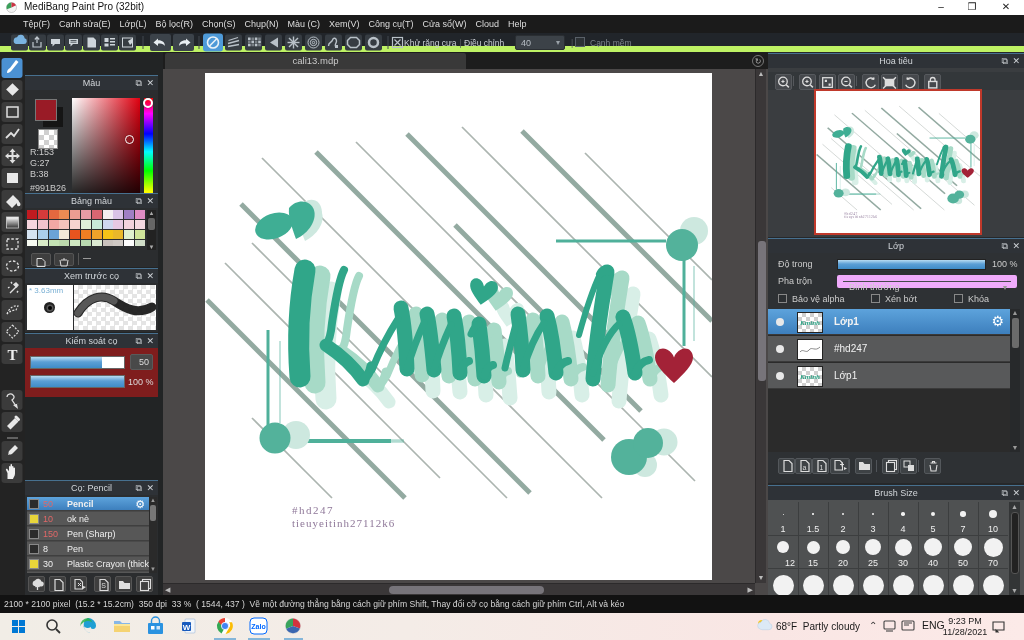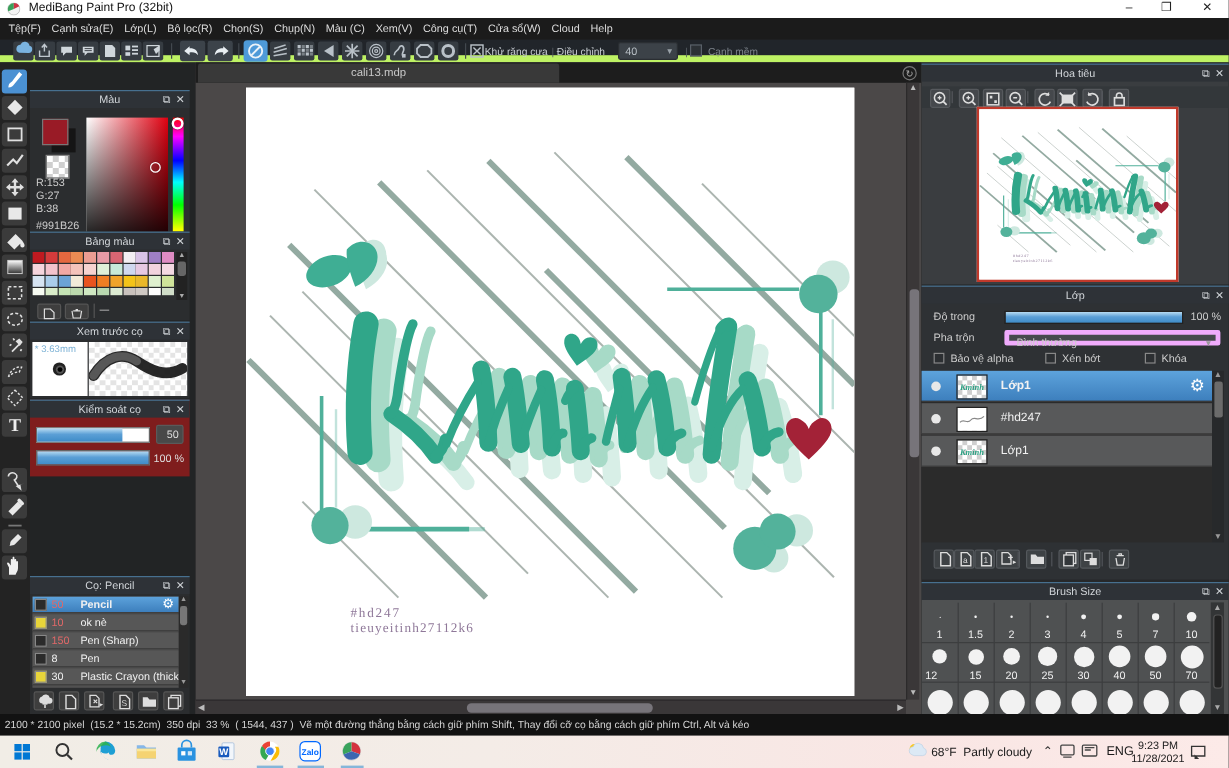--- a/index.html
+++ b/index.html
@@ -37,21 +37,21 @@
       <circle cx="6" cy="6" r="5.5" fill="#f4f4f4" stroke="#999" stroke-width=".5"></circle>
       <path d="M6 .5 A5.5 5.5 0 0 0 1 8 L6 6 Z" fill="#3aa05a"></path>
       <path d="M6 6 L11 3.5 A5.5 5.5 0 0 0 6 .5 Z" fill="#cc3344"></path>
     </svg>
   <span class="title">MediBang Paint Pro (32bit)</span>
   <div class="winbtn" style="left:934px;">–</div>
   <div class="winbtn" style="left:965px;">❐</div>
   <div class="winbtn" style="left:999px;">✕</div>
 </div>
 
-<div class="abs" id="menubar"><span style="padding-left:7px">Tệp(F)</span><span>Cạnh sửa(E)</span><span>Lớp(L)</span><span>Bộ lọc(R)</span><span>Chọn(S)</span><span>Chụp(N)</span><span>Màu (C)</span><span>Xem(V)</span><span>Công cụ(T)</span><span>Cửa sổ(W)</span><span>Cloud</span><span>Help</span></div>
+<div class="abs" id="menubar"><span style="padding-left:23px">Tệp(F)</span><span>Cạnh sửa(E)</span><span>Lớp(L)</span><span>Bộ lọc(R)</span><span>Chọn(S)</span><span>Chụp(N)</span><span>Màu (C)</span><span>Xem(V)</span><span>Công cụ(T)</span><span>Cửa sổ(W)</span><span>Cloud</span><span>Help</span></div>
 
 <div class="abs" id="toolbar">
   <svg class="abs" style="left:0;top:0" width="660" height="19" viewBox="0 0 660 19">
     <g>
       <rect x="11" y="1.5" width="17" height="16" rx="2" fill="#363c42"></rect>
       <path d="M16 11 a3.5 3.5 0 0 1 1-6.8 a4 4 0 0 1 7.6 1 a3 3 0 0 1-.6 5.9 Z" fill="#7ab3e0"></path>
       <rect x="29" y="1.5" width="17" height="16" rx="2" fill="#363c42"></rect>
       <g stroke="#c0c8cf" stroke-width="1.2" fill="none">
           <path d="M33 9 v5 h8 v-5"></path>
           <path d="M37 4 v6 M34.8 6.5 L37 4 l2.2 2.5"></path>
@@ -566,21 +566,21 @@
         </svg>
     </div>
   </div>
 
   <div class="abs" style="left:0;top:186px;width:256px;height:245px;background:#2e3134;">
     <div class="phead">Lớp<span class="phico" style="right:16px">⧉</span><span class="phico" style="right:4px">✕</span></div>
     <div class="abs" style="left:10px;top:21px;color:#ccc;font-size:9px;">Độ trong</div>
     <div class="abs" style="left:69px;top:21px;width:149px;height:11px;background:linear-gradient(to bottom,#b8dcf2,#5b9fd6 45%,#3f8cc8);border:1px solid #222;"></div>
     <div class="abs" style="left:224px;top:21px;color:#ccc;font-size:9px;">100 %</div>
     <div class="abs" style="left:10px;top:38px;color:#ccc;font-size:9px;">Pha trộn</div>
-    <div class="abs" style="left:69px;top:37px;width:180px;height:13px;background:#46494d;border:4px solid #f0abfc;border-radius:2px;color:#ccc;font-size:9px;line-height:12px;padding-left:6px;">Bình thường<span style="position:absolute;right:4px;top:1px;color:#999;font-size:8px;">▾</span></div>
+    <div class="abs" style="left:69px;top:37px;width:180px;height:13px;background:#46494d;border:6px solid #f0abfc;border-radius:2px;color:#ccc;font-size:9px;line-height:12px;padding-left:6px;">Bình thường<span style="position:absolute;right:4px;top:1px;color:#999;font-size:8px;">▾</span></div>
     <div class="abs" style="left:10px;top:56px;width:240px;height:12px;color:#ccc;font-size:9px;">
       <span style="position:absolute;left:0;width:9px;height:9px;border:1px solid #888;background:#2c2f32;"></span>
         <span style="position:absolute;left:14px;">Bảo vệ alpha</span>
       <span style="position:absolute;left:93px;width:9px;height:9px;border:1px solid #888;background:#2c2f32;"></span>
         <span style="position:absolute;left:107px;">Xén bớt</span>
       <span style="position:absolute;left:176px;width:9px;height:9px;border:1px solid #888;background:#2c2f32;"></span>
         <span style="position:absolute;left:190px;">Khóa</span>
     </div>
     <div class="abs" id="layerlist" style="left:0;top:71px;width:242px;height:143px;background:#2b2b2b;">
         <div style="position:absolute;left:0;top:0px;width:242px;height:26px;background:linear-gradient(#5da3dc,#3d7fbd);border-bottom:1px solid #3a3a3a;color:#f2f2f2;font-size:10px;">
@@ -664,21 +664,21 @@
         <div style="position:absolute;left:150px;top:4px;width:1px;height:12px;background:#505459;"></div>
       </div>
   </div>
 
   <div class="abs" style="left:0;top:433px;width:256px;height:110px;background:#4f5152;">
     <div class="phead">Brush Size<span class="phico" style="right:16px">⧉</span><span class="phico" style="right:4px">✕</span></div>
     <div class="abs" id="bsgrid" style="left:0;top:17px;width:240px;height:93px;overflow:hidden;">
         <div style="position:absolute;left:14.5px;top:11.5px;width:1px;height:1px;background:#f2f2f2;border-radius:50%;"></div>
         <div style="position:absolute;left:3.0px;top:22px;width:24px;text-align:center;color:#f0f0f0;font-size:9px;">1</div>
         <div style="position:absolute;left:9.0px;top:39.0px;width:12px;height:12px;background:#f2f2f2;border-radius:50%;"></div>
-        <div style="position:absolute;left:3.0px;top:56px;width:24px;text-align:left;color:#f0f0f0;font-size:9px;">12</div>
+        <div style="position:absolute;left:3.0px;top:56px;width:24px;text-align:right;color:#f0f0f0;font-size:9px;">12</div>
         <div style="position:absolute;left:4.5px;top:73px;width:21px;height:21px;background:#f2f2f2;border-radius:50%;"></div>
         <div style="position:absolute;left:44.2px;top:11.2px;width:1.5px;height:1.5px;background:#f2f2f2;border-radius:50%;"></div>
         <div style="position:absolute;left:33.0px;top:22px;width:24px;text-align:center;color:#f0f0f0;font-size:9px;">1.5</div>
         <div style="position:absolute;left:38.5px;top:38.5px;width:13px;height:13px;background:#f2f2f2;border-radius:50%;"></div>
         <div style="position:absolute;left:33.0px;top:56px;width:24px;text-align:center;color:#f0f0f0;font-size:9px;">15</div>
         <div style="position:absolute;left:34.5px;top:73px;width:21px;height:21px;background:#f2f2f2;border-radius:50%;"></div>
         <div style="position:absolute;left:74.0px;top:11.0px;width:2px;height:2px;background:#f2f2f2;border-radius:50%;"></div>
         <div style="position:absolute;left:63.0px;top:22px;width:24px;text-align:center;color:#f0f0f0;font-size:9px;">2</div>
         <div style="position:absolute;left:67.8px;top:37.8px;width:14.5px;height:14.5px;background:#f2f2f2;border-radius:50%;"></div>
         <div style="position:absolute;left:63.0px;top:56px;width:24px;text-align:center;color:#f0f0f0;font-size:9px;">20</div>

